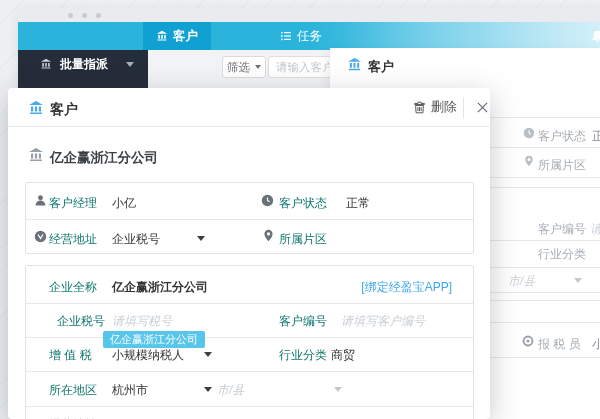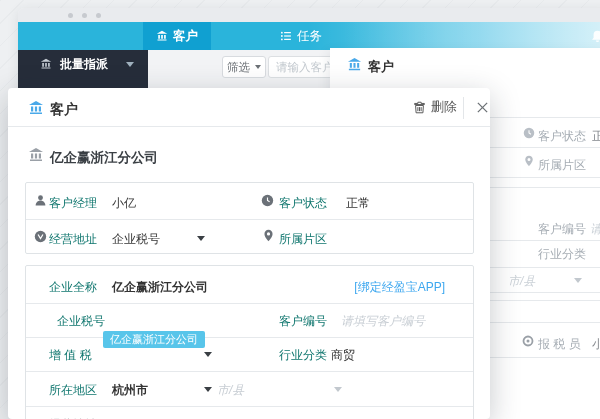--- a/index.html
+++ b/index.html
@@ -223,36 +223,38 @@
 
       <svg class="icon" style="left:236px;top:46px" width="13" height="13" viewBox="0 0 16 16">
         <path d="M8 1C5.2 1 3 3.2 3 6c0 3.7 5 9 5 9s5-5.3 5-9c0-2.8-2.2-5-5-5zm0 7a2 2 0 110-4 2 2 0 010 4z" fill="#6b7178"></path>
       </svg>
       <div class="f-label" style="left:253px;top:48px">所属片区</div>
     </div>
 
     <div class="card" style="top:177px;height:170px">
       <div class="f-label" style="left:23px;top:13px">企业全称</div>
       <div class="f-value" style="left:86px;top:13px;font-weight:bold">亿企赢浙江分公司</div>
-      <div class="link" style="right:28px;top:13px">[绑定经盈宝APP]</div>
+      <div class="link" style="right:21px;top:13px">[绑定经盈宝APP]</div>
       <div class="hline" style="left:0;right:0;top:37px"></div>
 
       <div class="f-label" style="left:31px;top:47px">企业税号</div>
+      <div class="f-ph" style="left:86px;top:47px">请填写税号</div>
       <div class="f-label" style="left:253px;top:47px">客户编号</div>
       <div class="f-ph" style="left:315px;top:47px">请填写客户编号</div>
       <div class="hline" style="left:0;right:0;top:71px"></div>
 
       <div class="f-label" style="left:23px;top:81px">增 值 税</div>
+      <div class="f-value" style="left:86px;top:81px">小规模纳税人</div>
       <span class="caret" style="left:178px;top:86px"></span>
       <div class="f-label" style="left:253px;top:81px">行业分类</div>
       <div class="f-value" style="left:305px;top:81px">商贸</div>
       <div class="hline" style="left:0;right:0;top:105px"></div>
 
       <div class="f-label" style="left:23px;top:116px">所在地区</div>
-      <div class="f-value" style="left:86px;top:116px;font-weight:bold">杭州市</div>
+      <div class="f-value" style="left:86px;top:116px;font-weight:normal">杭州市</div>
       <span class="caret" style="left:178px;top:121px"></span>
       <div class="f-ph" style="left:191px;top:116px">市/县</div>
       <span class="caret light" style="left:308px;top:121px"></span>
       <div class="hline" style="left:0;right:0;top:140px"></div>
 
       <div class="f-label" style="left:23px;top:150px;color:#c4cace">经营地址</div>
     </div>
 
     <div class="tooltip">亿企赢浙江分公司</div>
   </div>

